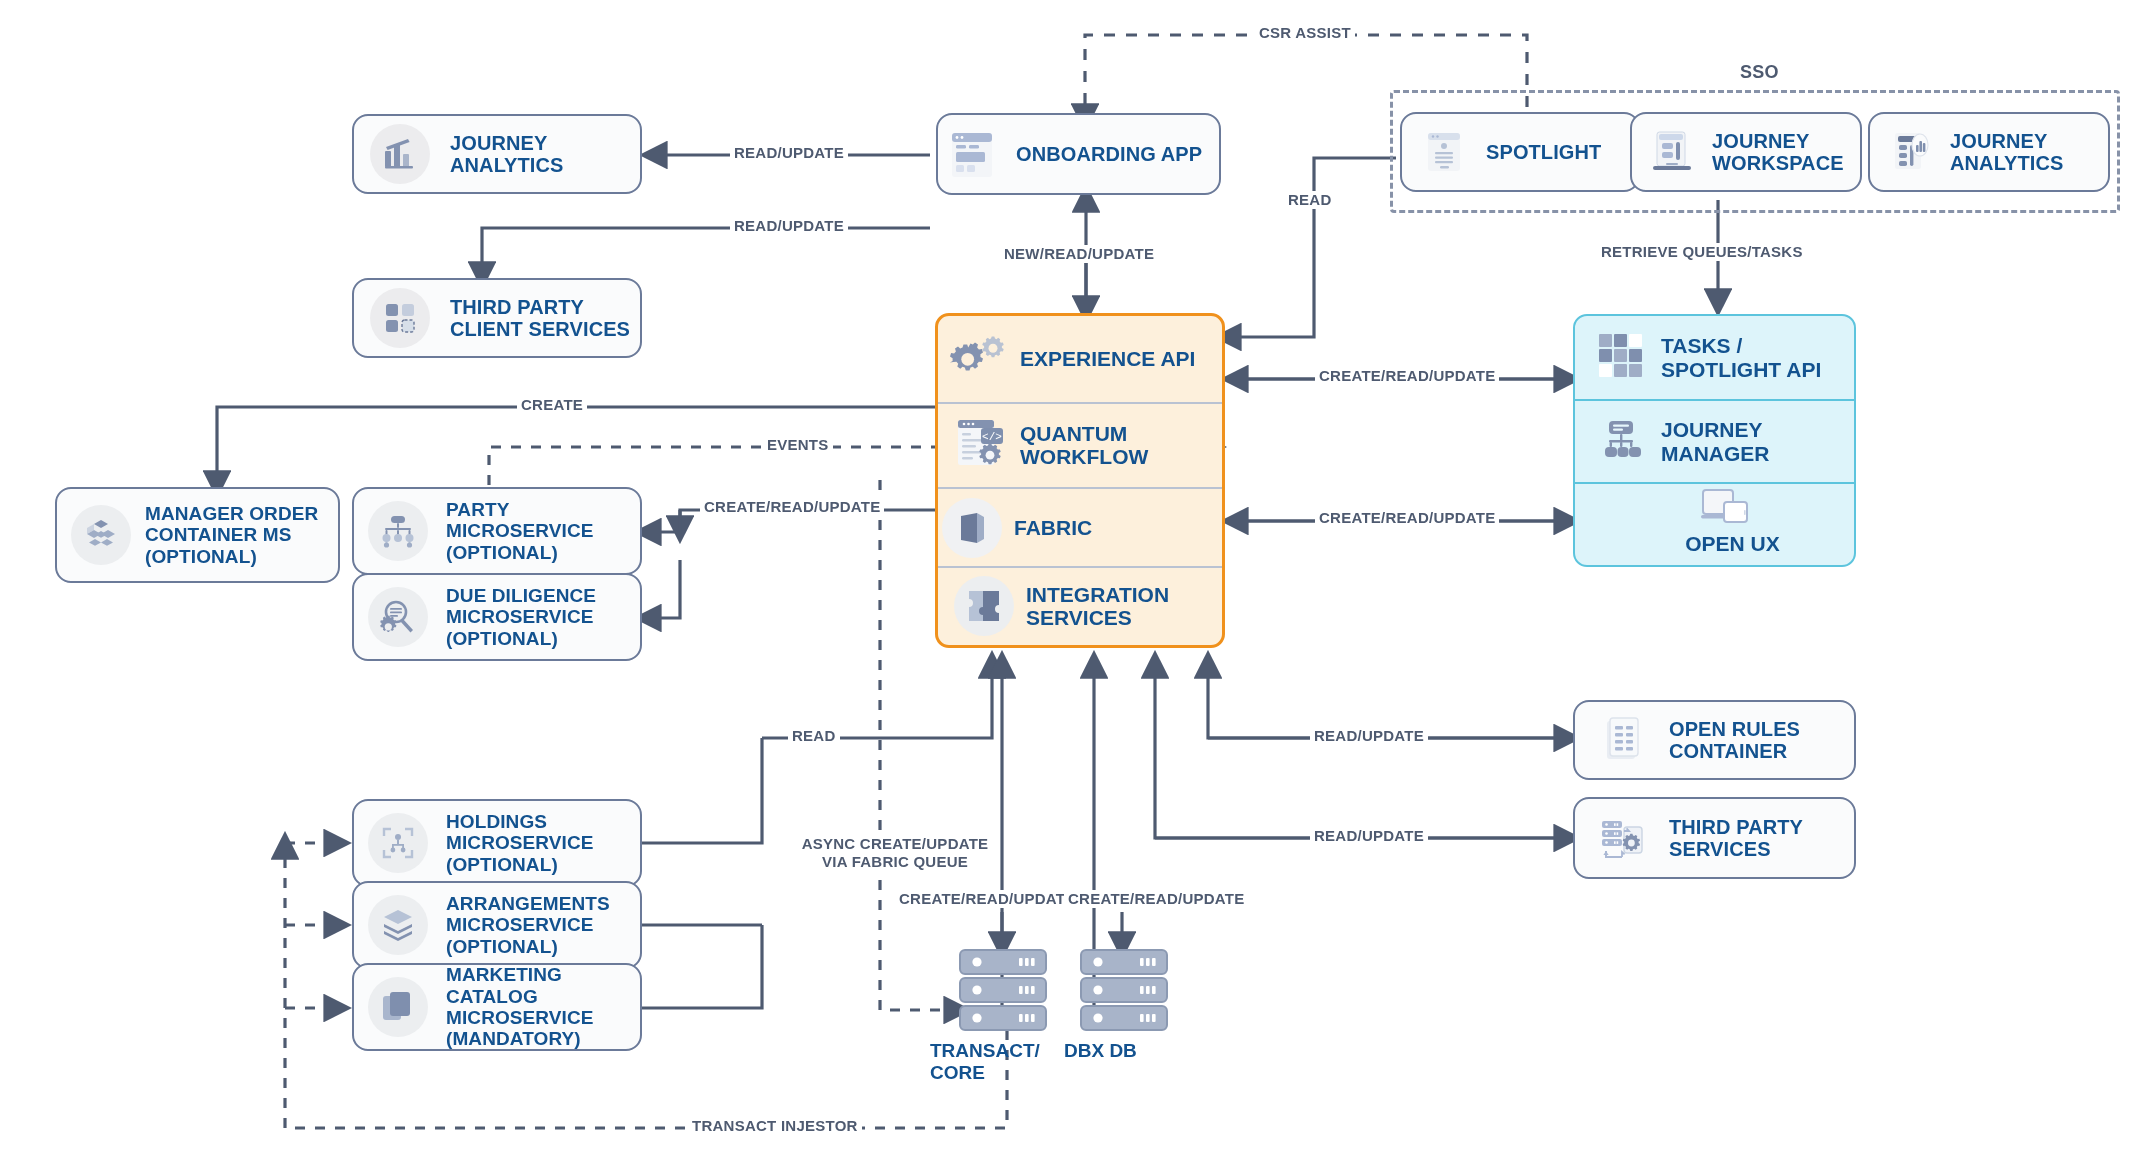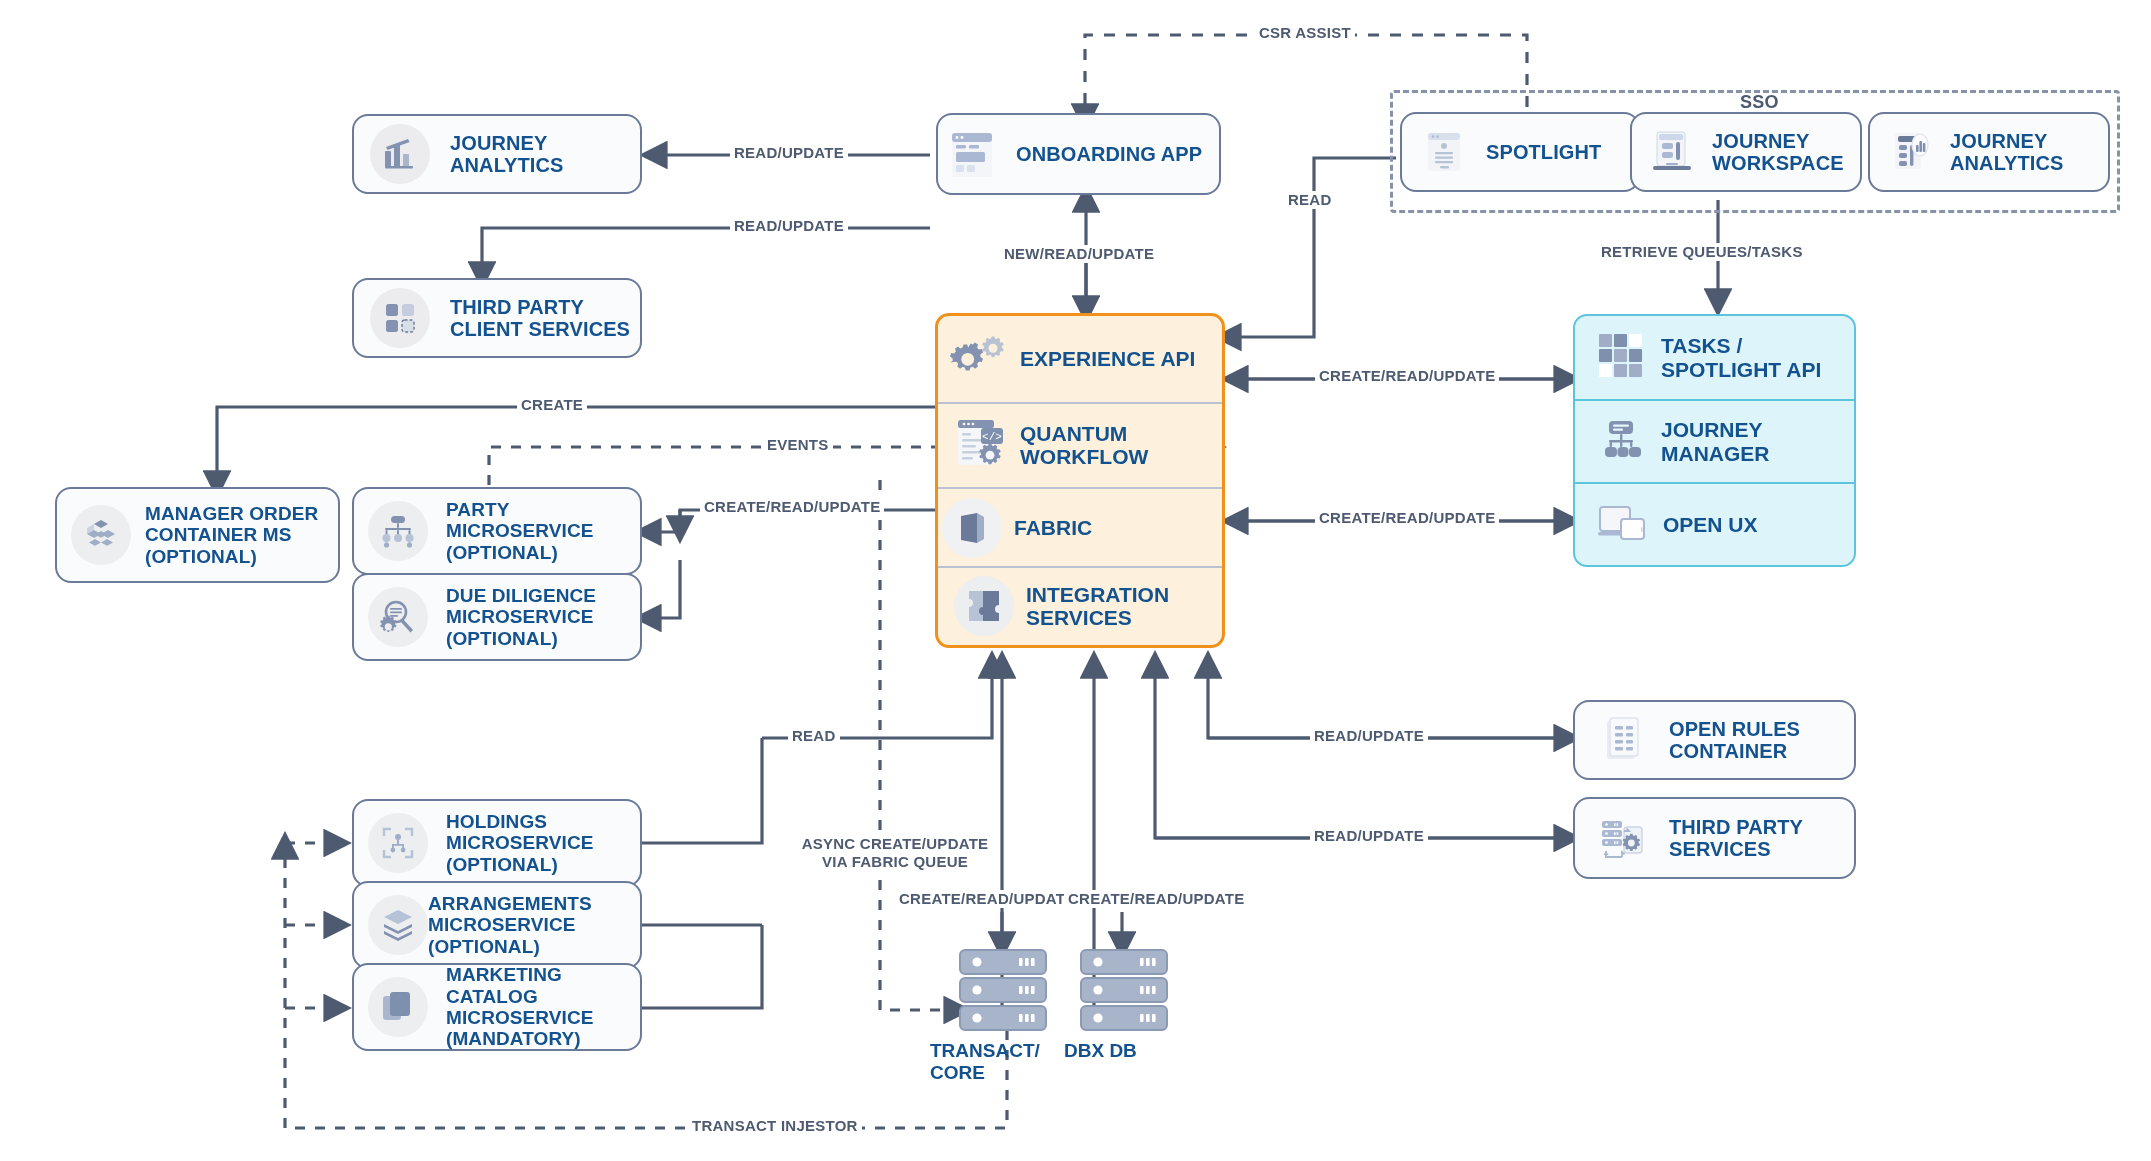--- a/index.html
+++ b/index.html
@@ -24,21 +24,21 @@
   .stack .row + .row{border-top:2px solid rgba(120,140,170,.45);}
   .stack .row .lbl{color:#13528f;font-weight:bold;line-height:1.12;}
 
   #orangeStack{background:#fdf0dc;border:3px solid #f0911c;}
   #orangeStack .row + .row{border-top:2px solid #b9c2d2;}
   #cyanStack{background:#ddf4fa;border:2.5px solid #5cc4dd;}
   #cyanStack .row + .row{border-top:2px solid #5cc4dd;}
 
   
   #ssoBox{position:absolute;box-sizing:border-box;border:3px dashed #8792a8;border-radius:4px;}
-  #ssoLabel{position:absolute;color:#4e5a70;font-weight:bold;letter-spacing:.3px;margin-top:30px;}
+  #ssoLabel{position:absolute;color:#4e5a70;font-weight:bold;letter-spacing:.3px;}
 
   
   .elbl{position:absolute;color:#4e5a70;font-weight:bold;font-size:15px;
         letter-spacing:.25px;white-space:nowrap;line-height:1.2;background:#fff;padding:0 4px;}
   .elbl.c{text-align:center;}
 
   
   .dblbl{position:absolute;color:#13528f;font-weight:bold;font-size:19px;text-align:left;line-height:1.15;}
   .dbstack{position:absolute;}
 </style>
@@ -332,21 +332,21 @@
               <rect x="19" y="24" width="2.4" height="5" rx="1"></rect>
               <rect x="29" y="24" width="2.4" height="5" rx="1"></rect>
           <rect x="4" y="29" width="12" height="10" rx="4"></rect>
               <rect x="16.5" y="29" width="11" height="10" rx="4"></rect>
               <rect x="28" y="29" width="12" height="10" rx="4"></rect>
         </g>
           </svg>
       </span>
       <span class="lbl" style="margin-left:16px;font-size:21px;"><span>JOURNEY</span><br><span>MANAGER</span></span>
     </div>
-    <div class="row" style="height:33.3%;padding-left:22px;">
+    <div class="row" style="height:33.3%;padding-left:22px;flex-direction:column;">
       <span class="ic">
         <svg width="52" height="44" viewBox="0 0 52 44">
           <rect x="3" y="6" width="30" height="24" rx="3" fill="#f4f6f9" stroke="#aab8d4" stroke-width="2"></rect>
           <rect x="1" y="31" width="34" height="3.4" rx="1.7" fill="#aab8d4"></rect>
           <rect x="24" y="18" width="23" height="20" rx="3" fill="#ffffff" stroke="#aab8d4" stroke-width="2"></rect>
           <rect x="44" y="26" width="1.6" height="5" rx=".8" fill="#cfd8e6"></rect>
         </svg>
       </span>
       <span class="lbl" style="margin-left:14px;font-size:21px;"><span>OPEN UX</span></span>
     </div>
@@ -447,21 +447,21 @@
       <span class="icwrap" style="background:#eceef0;">
         <svg width="34" height="34" viewBox="0 0 34 34">
             <g>
           <path d="M17 2 L31 9 L17 16 L3 9 Z" fill="#b6c2d6"></path>
           <path d="M3 16 L17 23 L31 16 L31 19 L17 26 L3 19 Z" fill="#8392b0"></path>
           <path d="M3 23 L17 30 L31 23 L31 26 L17 33 L3 26 Z" fill="#8392b0"></path>
         </g>
           </svg>
       </span>
     </span>
-    <span class="lbl" style="font-size:19px;"><span>ARRANGEMENTS</span><br><span>MICROSERVICE</span><br><span>(OPTIONAL)</span></span>
+    <span class="lbl" style="margin-left:18px;font-size:19px;"><span>ARRANGEMENTS</span><br><span>MICROSERVICE</span><br><span>(OPTIONAL)</span></span>
   </div>
 
   <div class="node" style="left:352px;top:963px;width:290px;height:88px;padding-left:14px;">
     <span class="ic">
       <span class="icwrap" style="background:#eceef0;">
         <svg width="32" height="34" viewBox="0 0 32 34">
             <g fill="#8392b0">
           <path d="M4 6 h12 a3 3 0 0 1 3 3 v18 a3 3 0 0 1 -3 3 H4 a3 3 0 0 1 -3 -3 V9 a3 3 0 0 1 3 -3 z" fill="#a9b6cd"></path>
           <path d="M11 2 h14 a3 3 0 0 1 3 3 v18 a3 3 0 0 1 -3 3 H11 a3 3 0 0 1 -3 -3 V5 a3 3 0 0 1 3 -3 z" fill="#7f8fae"></path>
         </g>

